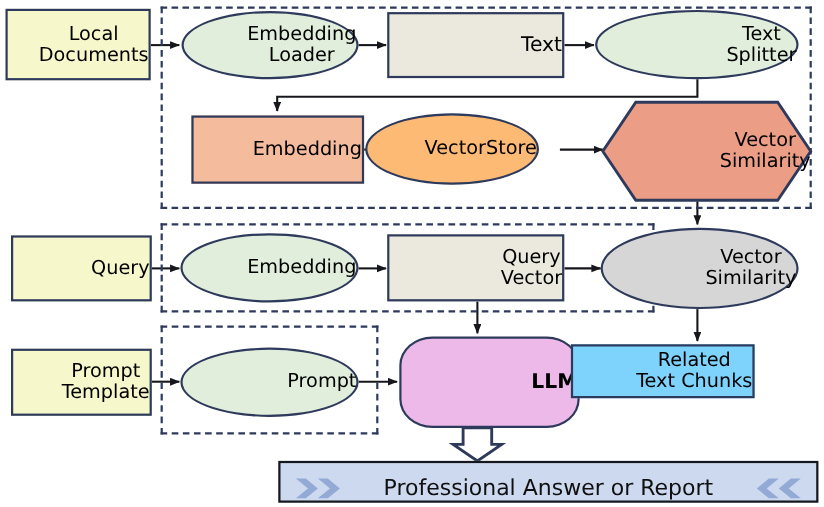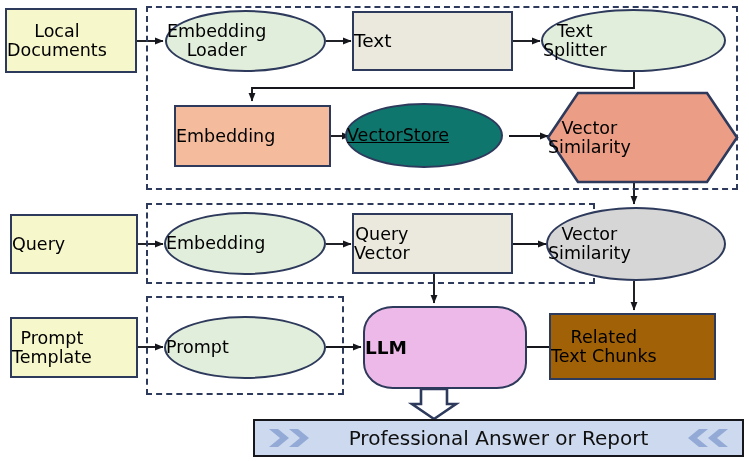--- a/index.html
+++ b/index.html
@@ -1,31 +1,31 @@
 <!DOCTYPE html>
 <html><head>
 <meta charset="utf-8">
 <style>
   html,body{margin:0;padding:0;background:#ffffff;}
   body{width:749px;height:461px;overflow:hidden;
        font-family:"DejaVu Sans","Liberation Sans",sans-serif;}
   #stage{position:relative;width:749px;height:461px;background:#fff;}
   svg.layer{position:absolute;left:0;top:0;width:749px;height:461px;}
-  .node{position:absolute;display:flex;align-items:center;justify-content:flex-start;
+  .node{position:absolute;display:flex;align-items:center;justify-content:flex-end;
         text-align:center;box-sizing:border-box;line-height:1.08;color:#000;}
   .node span{display:block;white-space:pre-line;}
   .rect{border:2.5px solid #2e3a5c;}
   .ellipse{border:2.5px solid #2e3a5c;border-radius:50%;}
   .group-box{position:absolute;box-sizing:border-box;
              border:2.5px dashed #2e3a5c;background:transparent;}
   .f17{font-size:17.5px;}
   .f18{font-size:18.5px;}
   .bold{font-weight:bold;}
   .banner{position:absolute;box-sizing:border-box;border:2.5px solid #16171c;
-          background:#ccd9ee;display:flex;align-items:center;}
+          background:#ccd9ee;display:flex;align-items:flex-end;}
   .banner-text{flex:1;text-align:center;font-size:20px;color:#101010;}
   .chev{display:flex;align-items:center;}
 </style>
 </head>
 <body>
 
 <div id="stage">
 
   <svg class="layer" viewBox="0 0 749 461">
     <defs>
@@ -74,21 +74,21 @@
 
   <div class="node ellipse f17" style="left:541px;top:9px;width:185px;height:63px;background:#e1eedb;">
     <span>Text
 Splitter</span>
   </div>
 
   <div class="node rect f17" style="left:174px;top:105px;width:157px;height:62px;background:#f4bb9c;">
     <span>Embedding</span>
   </div>
 
-  <div class="node ellipse f17" style="left:345px;top:103px;width:158px;height:65px;background:#0f766e;text-decoration:underline;">
+  <div class="node ellipse f17" style="left:332px;top:103px;width:158px;height:65px;background:#fdba74;">
     <span>VectorStore</span>
   </div>
 
   <svg class="layer" viewBox="0 0 749 461" style="pointer-events:none;">
     <polygon points="578,93 707,93 737,137.5 707,182 578,182 548,137.5" fill="#ec9d86" stroke="#2e3a5c" stroke-width="2.6"></polygon>
   </svg>
   <div class="node f17" style="left:548px;top:93px;width:189px;height:89px;background:transparent;">
     <span>Vector
 Similarity</span>
   </div>
@@ -118,21 +118,21 @@
 
   <div class="node ellipse f17" style="left:164px;top:316px;width:162px;height:63px;background:#e1eedb;">
     <span>Prompt</span>
   </div>
 
   <div class="node f18 bold" style="left:363px;top:306px;width:164px;height:83px;background:#edb9e8;
               border:2.8px solid #2e3a5c;border-radius:30px/26px;">
     <span>LLM</span>
   </div>
 
-  <div class="node rect f17" style="left:549px;top:313px;width:167px;height:67px;background:#a16207;">
+  <div class="node rect f17" style="left:519px;top:313px;width:167px;height:49px;background:#7dd3fc;">
     <span>Related
 Text Chunks</span>
   </div>
 
   <div class="banner" style="left:253px;top:419px;width:491px;height:38px;">
     <span class="chev" style="margin-left:12px;">
       <svg width="46" height="22" viewBox="0 0 46 22">
         <path d="M2,2 L13,11 L2,20 L11,20 L22,11 L11,2 Z" fill="#93aad6"></path>
         <path d="M22,2 L33,11 L22,20 L31,20 L42,11 L31,2 Z" fill="#93aad6"></path>
       </svg>

